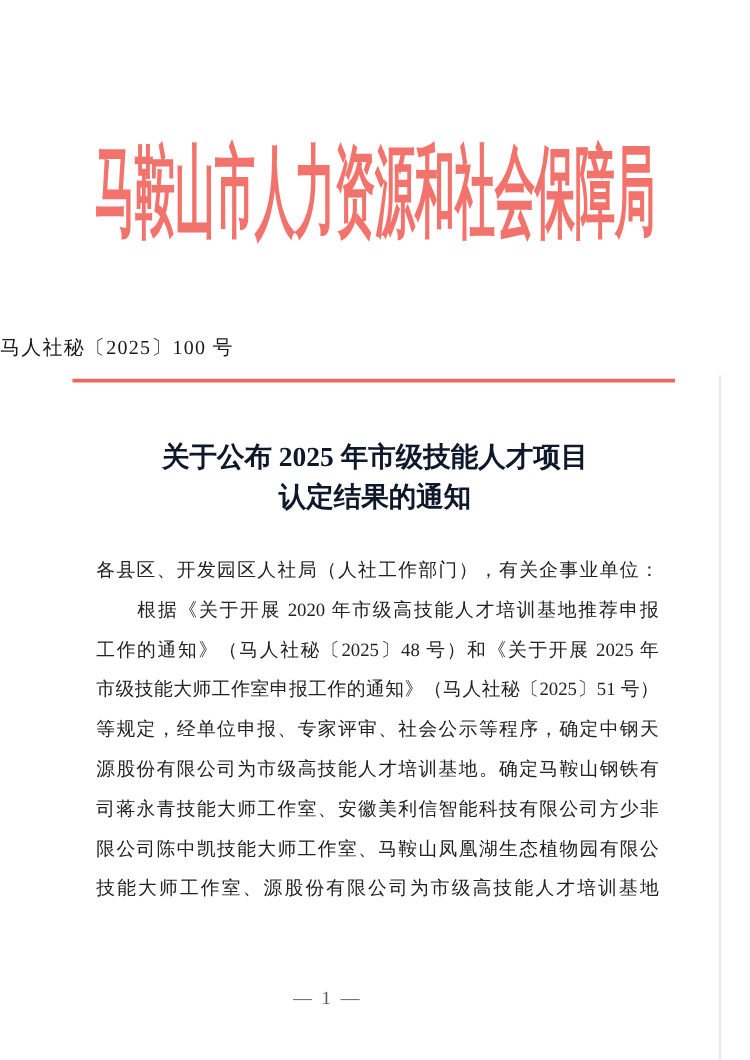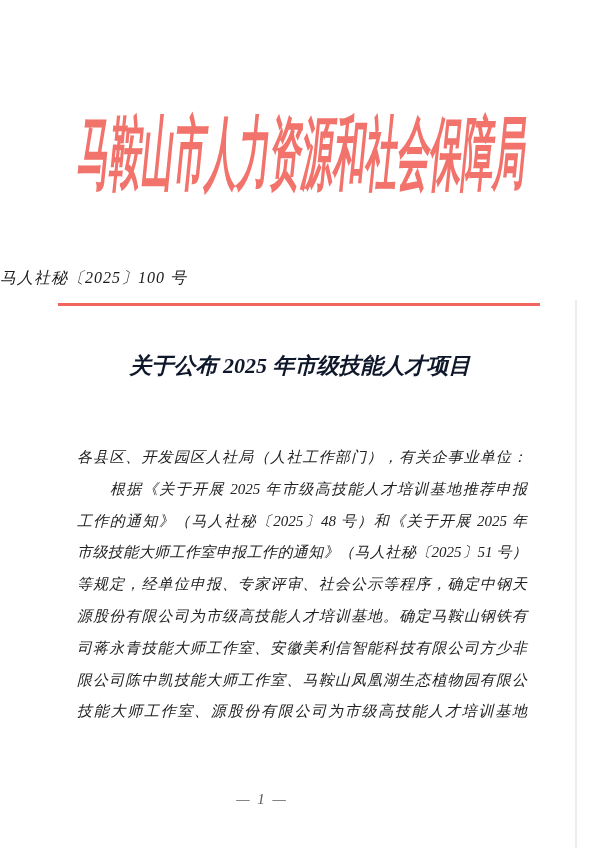--- a/index.html
+++ b/index.html
@@ -8,21 +8,20 @@
     background: #ffffff;
   }
   .page {
     position: relative;
     width: 580px;
     height: 848px;
     background: #ffffff;
     overflow: hidden;
     font-family: "Liberation Serif", "DejaVu Serif", serif;
     color: var(--text-dark, #1f1f1f);
-    font-style: italic;
   }
 
   
   .agency {
     position: absolute;
     top: 113px;
     left: 0;
     width: 600px;
     height: 84px;
     text-align: center;
@@ -122,25 +121,26 @@
   <div class="agency">
     <span class="stretch">马鞍山市人力资源和社会保障局</span>
   </div>
 
   <div class="doc-number">马人社秘〔2025〕100 号</div>
 
   <div class="divider"></div>
 
   <div class="notice-title">
     <div>关于公布 2025 年市级技能人才项目</div>
+    <div>认定结果的通知</div>
   </div>
 
   <div class="body-text">
       <div class="body-line">各县区、开发园区人社局（人社工作部门），有关企事业单位：</div>
-      <div class="body-line">　　根据《关于开展 2025 年市级高技能人才培训基地推荐申报</div>
+      <div class="body-line">　　根据《关于开展 2020 年市级高技能人才培训基地推荐申报</div>
       <div class="body-line">工作的通知》（马人社秘〔2025〕48 号）和《关于开展 2025 年</div>
       <div class="body-line">市级技能大师工作室申报工作的通知》（马人社秘〔2025〕51 号）</div>
       <div class="body-line">等规定，经单位申报、专家评审、社会公示等程序，确定中钢天</div>
       <div class="body-line">源股份有限公司为市级高技能人才培训基地。确定马鞍山钢铁有</div>
       <div class="body-line">司蒋永青技能大师工作室、安徽美利信智能科技有限公司方少非</div>
       <div class="body-line">限公司陈中凯技能大师工作室、马鞍山凤凰湖生态植物园有限公</div>
       <div class="body-line">技能大师工作室、源股份有限公司为市级高技能人才培训基地</div>
     </div>
 
   <div class="footer">— 1 —</div>

